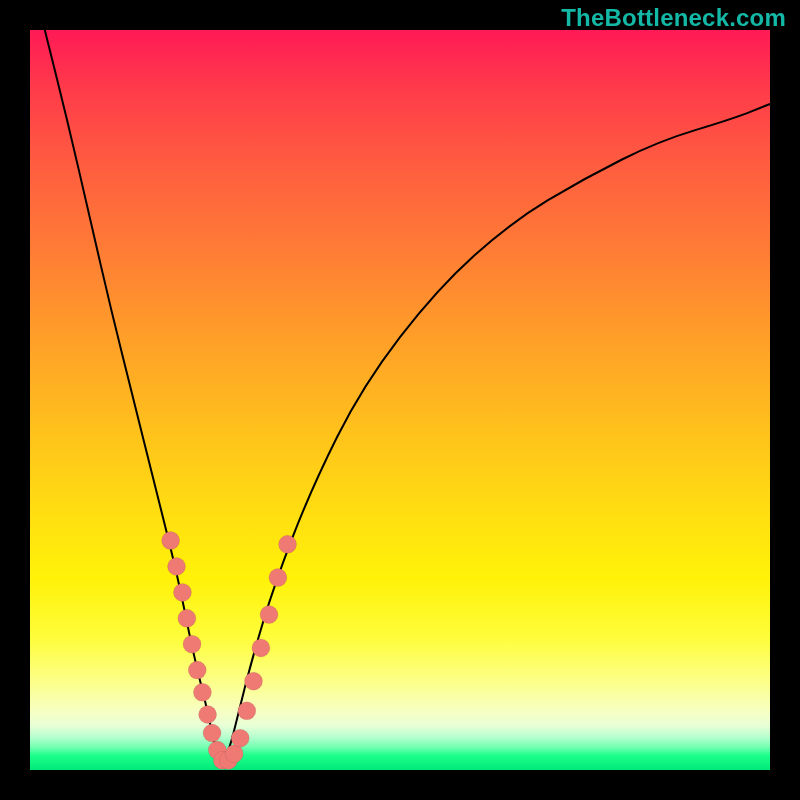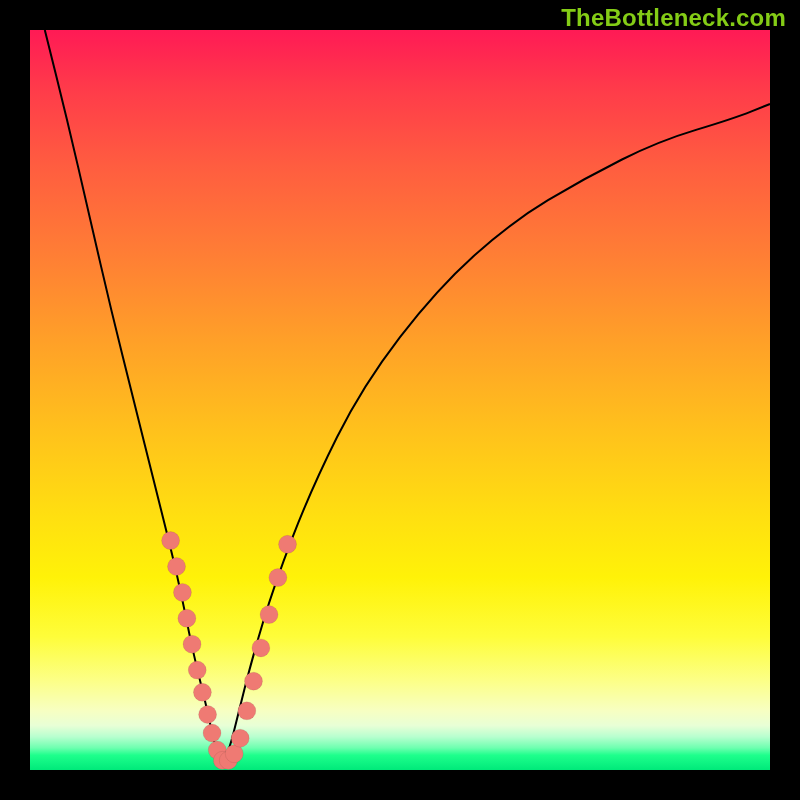--- a/index.html
+++ b/index.html
@@ -16,21 +16,21 @@
     width: 800px;
     height: 800px;
     background: #000;
   }
   .watermark {
     position: absolute;
     top: 4px;
     right: 14px;
     font-size: 24px;
     font-weight: 600;
-    color: #84cc16;
+    color: #14b8a6;
     letter-spacing: 0.2px;
     z-index: 10;
   }
   .plot {
     position: absolute;
     left: 30px;
     top: 30px;
     width: 740px;
     height: 740px;
     

